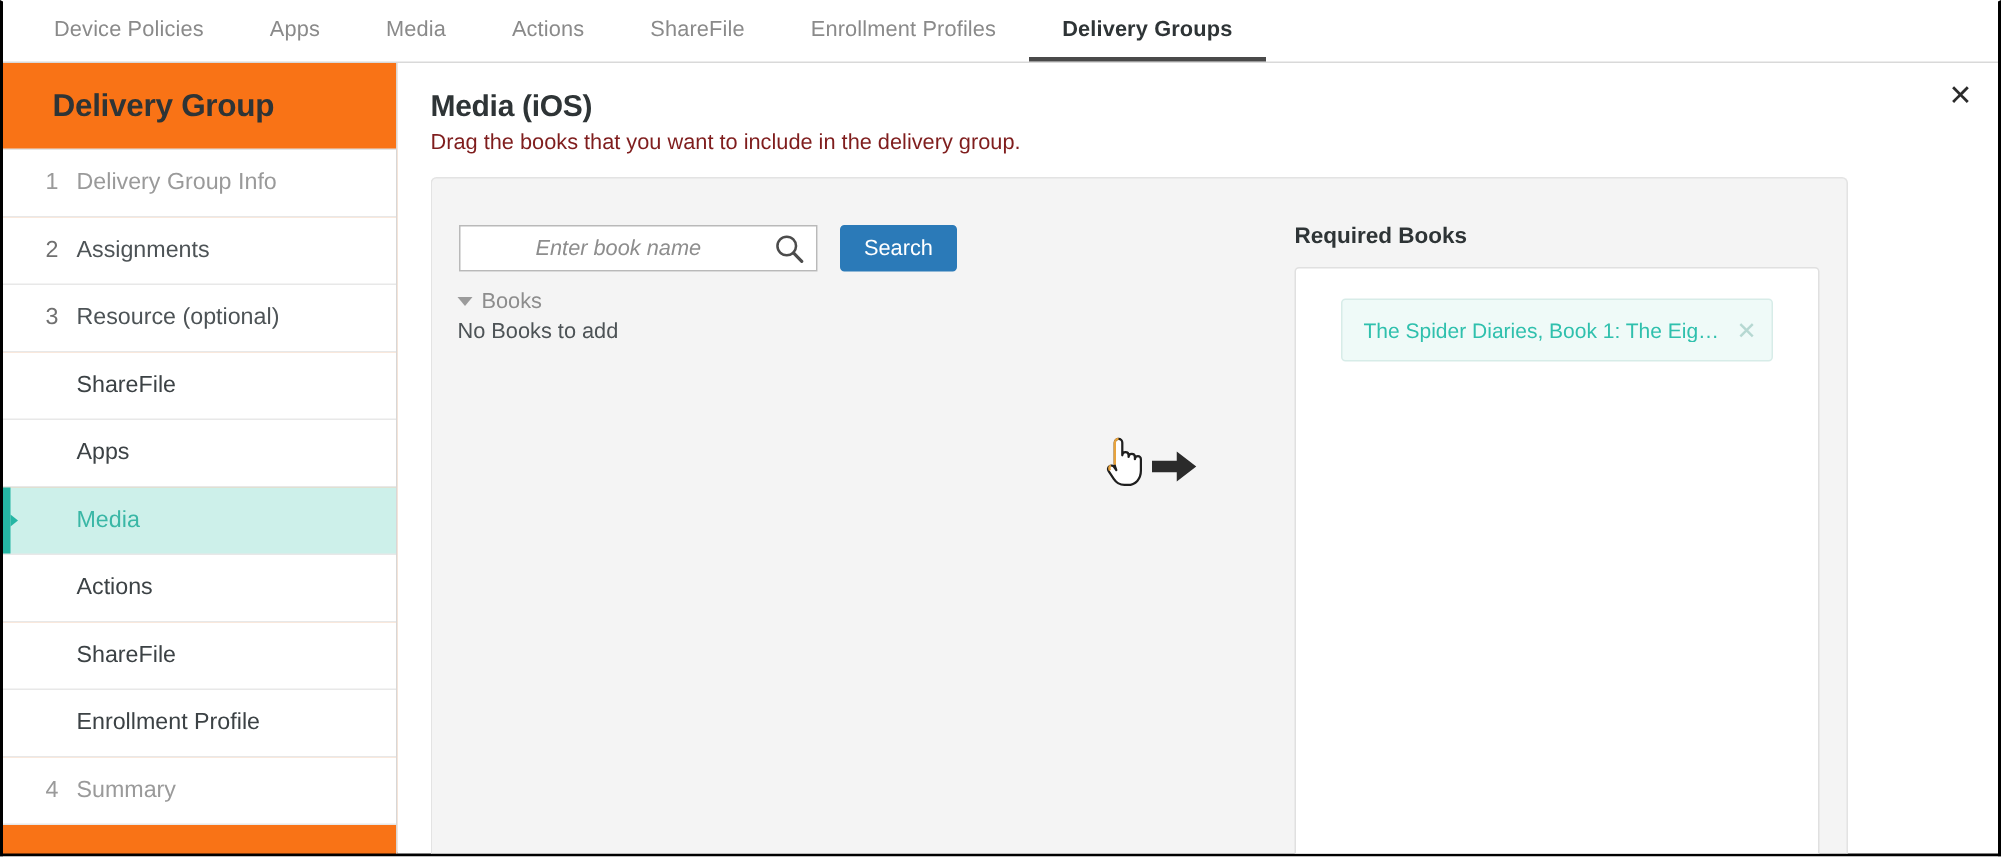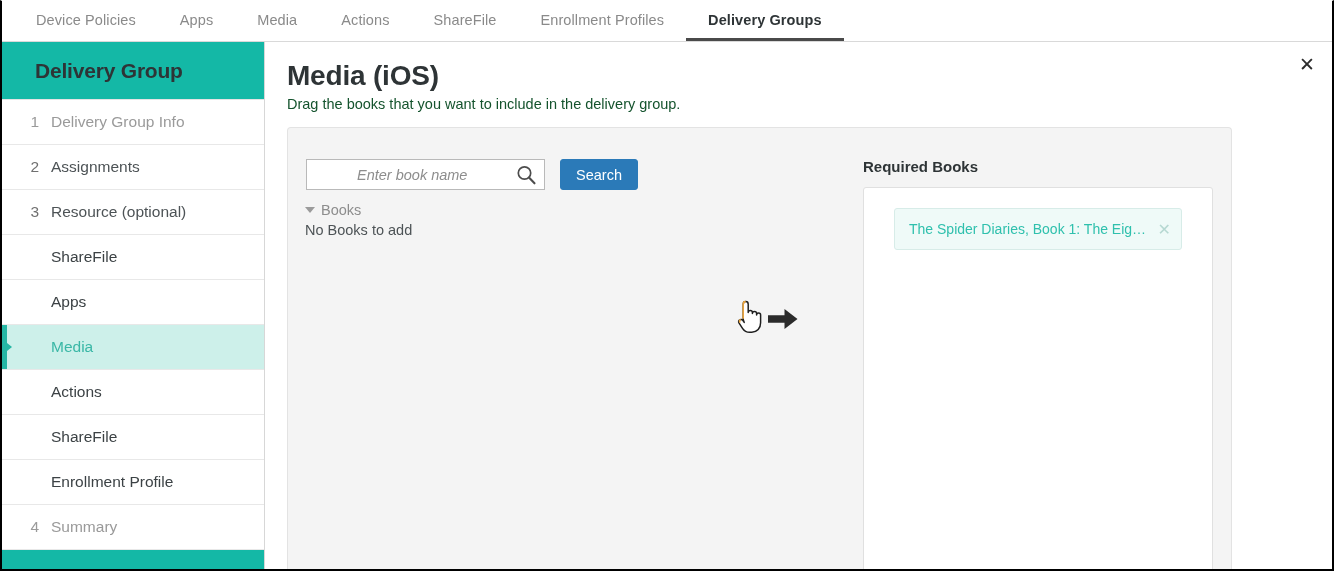--- a/index.html
+++ b/index.html
@@ -53,21 +53,21 @@
   
   .body {
     display: flex;
     height: 527px;
   }
 
   
   .sidebar {
     width: 263px;
     min-width: 263px;
-    background: #14b8a6;
+    background: #f97316;
     border-right: 1px solid #d7d7d7;
     height: 527px;
     overflow: hidden;
   }
   .sidebar-title {
     height: 58px;
     display: flex;
     align-items: center;
     padding: 0 0 0 33px;
     font-size: 21px;
@@ -136,29 +136,29 @@
     width: 22px; height: 22px;
     line-height: 20px;
     text-align: center;
     font-size: 19px;
     font-weight: bold;
     color: #2b2b2b;
     cursor: pointer;
     font-family: "DejaVu Sans", sans-serif;
   }
   .page-title {
-    font-size: 28px;
+    font-size: 20px;
     font-weight: bold;
     color: #2e3436;
     letter-spacing: -.2px;
     margin-bottom: 4px;
   }
   .page-sub {
     font-size: 14.5px;
-    color: #14532d;
+    color: #7f1d1d;
     margin-bottom: 15px;
   }
 
   
   .drag-panel {
     position: relative;
     margin-left: 0;
     width: 945px;
     height: 460px;
     background: #f4f4f4;

